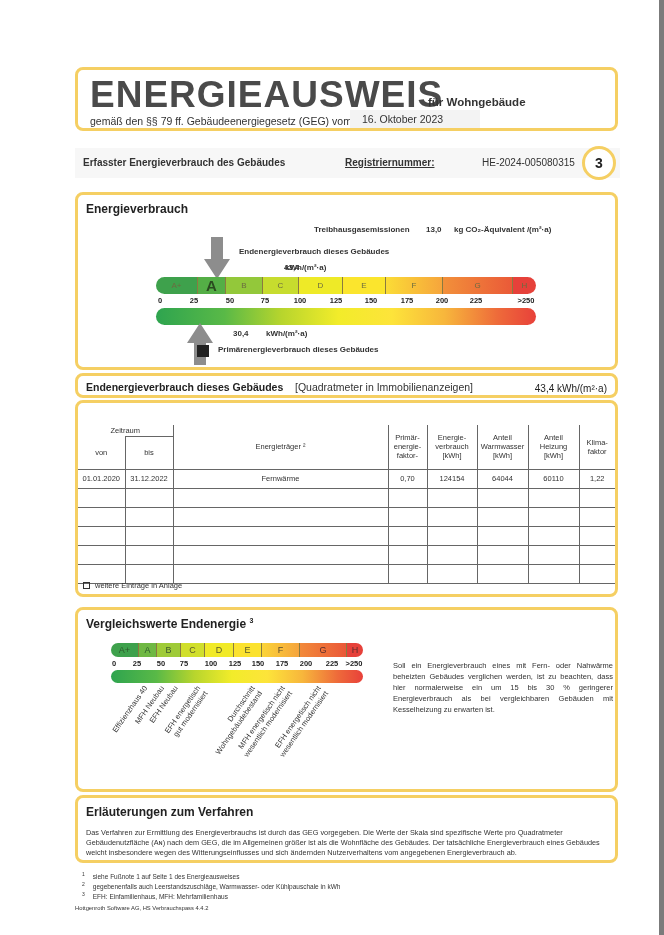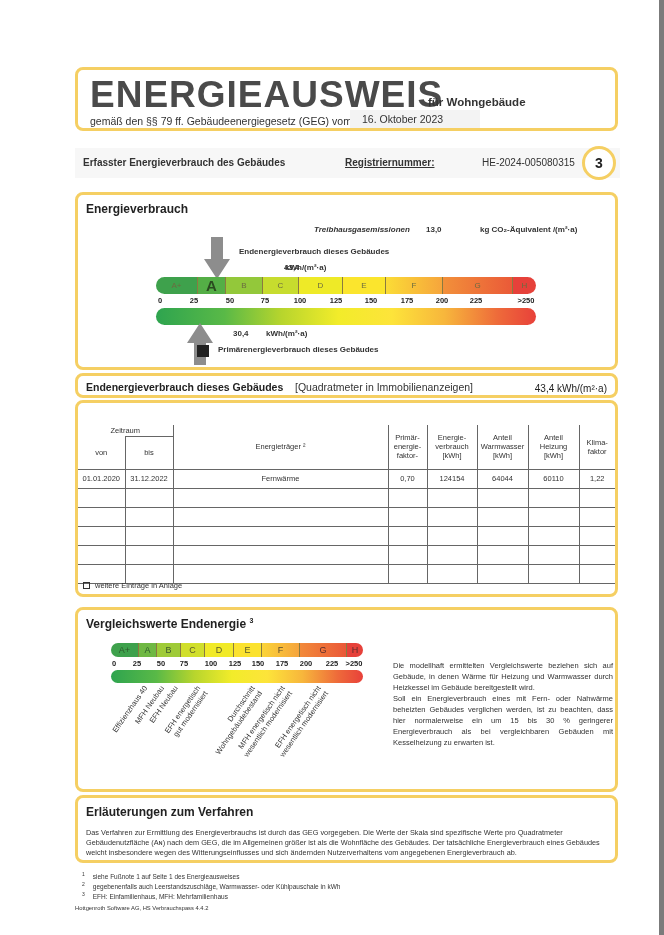--- a/index.html
+++ b/index.html
@@ -79,23 +79,23 @@
 <div id="regrow">
   <div class="reg-l">Erfasster Energieverbrauch des Gebäudes</div>
   <div class="reg-m">Registriernummer:</div>
   <div class="reg-v">HE-2024-005080315</div>
   <div class="page-circle">3</div>
 </div>
 
 <div class="box" id="ev">
   <div class="sec-title">Energieverbrauch</div>
 
-  <div class="abs small" style="left:236px;top:30px;font-style:italic;">Treibhausgasemissionen</div>
+  <div class="abs small" style="left:236px;top:30px;">Treibhausgasemissionen</div>
   <div class="abs small" style="left:348px;top:30px;">13,0</div>
-  <div class="abs small" style="left:402px;top:30px;">kg CO₂-Äquivalent /(m²·a)</div>
+  <div class="abs small" style="left:376px;top:30px;">kg CO₂-Äquivalent /(m²·a)</div>
 
   <svg class="abs" style="left:126px;top:42px;" width="26" height="42">
     <polygon points="7,0 19,0 19,22 26,22 13,42 0,22 7,22" fill="#8d8d8d"></polygon>
   </svg>
   <div class="abs small" style="left:161px;top:52px;">Endenergieverbrauch dieses Gebäudes</div>
   <div class="abs small" style="left:174px;top:68px;margin-left:32px;">43,4</div>
   <div class="abs small" style="left:207px;top:68px;">kWh/(m²·a)</div>
 
   <div class="scale-bar" style="left:78px;top:82px;width:380px;">
     <div class="seg" style="width:42px;background:#3ea14c;">A+</div>
@@ -264,21 +264,20 @@
   <div class="rot" style="right:420px;top:74px;white-space:pre;">EFH energetisch
 gut modernisiert</div>
   <div class="rot" style="right:366px;top:74px;white-space:pre;">Durchschnitt
 Wohngebäudebestand</div>
   <div class="rot" style="right:336px;top:74px;white-space:pre;">MFH energetisch nicht
 wesentlich modernisiert</div>
   <div class="rot" style="right:300px;top:74px;white-space:pre;">EFH energetisch nicht
 wesentlich modernisiert</div>
 
   <div class="vw-text">
-    <div>Die modellhaft ermittelten Vergleichswerte beziehen sich auf Gebäude, in denen Wärme für Heizung und Warmwasser durch Heizkessel im Gebäude bereitgestellt wird.</div>
     <div>Soll ein Energieverbrauch eines mit Fern- oder Nahwärme beheizten Gebäudes verglichen werden, ist zu beachten, dass hier normalerweise ein um 15 bis 30 % geringerer Energieverbrauch als bei vergleichbaren Gebäuden mit Kesselheizung zu erwarten ist.</div>
   </div>
 </div>
 
 <div class="box" id="er">
   <div class="sec-title">Erläuterungen zum Verfahren</div>
   <div class="er-text">Das Verfahren zur Ermittlung des Energieverbrauchs ist durch das GEG vorgegeben. Die Werte der Skala sind spezifische Werte pro Quadratmeter Gebäudenutzfläche (Aɴ) nach dem GEG, die im Allgemeinen größer ist als die Wohnfläche des Gebäudes. Der tatsächliche Energieverbrauch eines Gebäudes weicht insbesondere wegen des Witterungseinflusses und sich ändernden Nutzerverhaltens vom angegebenen Energieverbrauch ab.</div>
 </div>
 
 <div class="foot" style="top:871px;"><sup>1</sup><span>siehe Fußnote 1 auf Seite 1 des Energieausweises</span></div>

